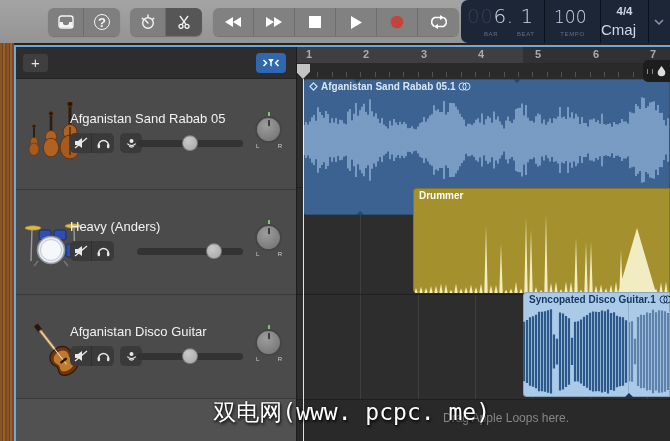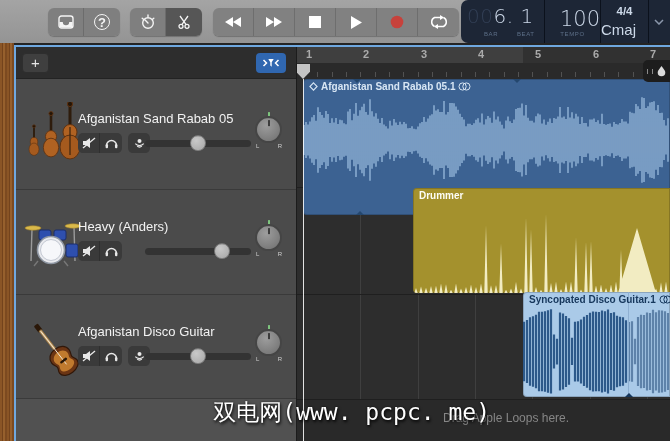--- a/index.html
+++ b/index.html
@@ -22,42 +22,42 @@
   
   .lcd{position:absolute;right:0;top:0;width:209px;height:43px;background:#1d2636;border-radius:7px 0 0 7px;display:flex;color:#ccd8e8}
   .lcd-sec{position:relative;height:100%;border-right:1px solid #0b111c}
   .lcd-pos{width:84px}
   .lcd-tempo{width:56px}
   .lcd-key{width:48px}
   .lcd-chev{width:20px;border-right:none;display:flex;align-items:center;justify-content:center}
   .lcd-digits{position:absolute;left:6px;top:4px;font-family:"DejaVu Sans",sans-serif;font-size:20px;font-weight:300;letter-spacing:.5px;white-space:nowrap}
   .lcd-ghost{color:#323f55}
   .lcd-lbl{position:absolute;font-size:6px;letter-spacing:.6px;color:#5d6f88;top:31px}
-  .lcd-tempo-val{position:absolute;left:9px;right:0;top:7px;text-align:right;font-family:"DejaVu Sans",sans-serif;font-size:21px;font-weight:300}
+  .lcd-tempo-val{position:absolute;left:9px;right:0;top:7px;text-align:left;font-family:"DejaVu Sans",sans-serif;font-size:17px;font-weight:300}
   .lcd-key-top{position:absolute;left:0;right:0;top:5px;text-align:center;font-size:11.5px;font-weight:600}
   .lcd-key-bot{position:absolute;left:0;right:0;top:21px;text-align:left;font-size:15px}
 
   
   .under-toolbar{position:absolute;left:0;top:43px;width:670px;height:2px;background:#242424}
   .wood{position:absolute;left:0;top:43px;width:14px;height:398px;
     background:repeating-linear-gradient(90deg,#8a5526 0 2px,#73431c 2px 3px,#96602d 3px 5px,#7c4a20 5px 7px),
                linear-gradient(#8a5526,#7c4a20)}
   .focus-h{position:absolute;left:14px;top:45px;width:656px;height:2px;background:#6fa8e0}
   .focus-v{position:absolute;left:14px;top:45px;width:2px;height:396px;background:#6fa8e0}
 
   
   .panel{position:absolute;left:16px;top:47px;width:281px;height:394px;background:#4b4b4b;border-right:1px solid #1c1c1c;display:flex;flex-direction:column}
   .panel-top{position:relative;height:32px;background:#2d2d2d;border-bottom:1px solid #232323}
   .add-btn{position:absolute;left:6px;top:6px;width:27px;height:20px;background:#3f3f3f;border:1px solid #2e2e2e;border-radius:4px;color:#e6e6e6;font-size:15px;line-height:17px;text-align:center}
   .filter-btn{position:absolute;right:10px;top:6px;width:30px;height:20px;background:#3067b0;border-radius:4px;display:flex;align-items:center;justify-content:center}
   .trk{position:relative;border-bottom:1px solid #3a3a3a;background:#4b4b4b}
   .trk1{height:111px}.trk2{height:105px}.trk3{height:104px}
   .panel-fill{flex:1;background:#515151}
   .trk-icon{position:absolute;left:5px;top:50%;transform:translateY(-50%);width:64px;height:66px;display:flex;align-items:center;justify-content:center}
-  .trk-main{position:absolute;left:62px;top:50%;transform:translateY(-52%);width:210px}
+  .trk-main{position:absolute;left:54px;top:50%;transform:translateY(-52%);width:210px}
   .trk-name{font-size:13px;font-weight:500;color:#f2f2f2;white-space:nowrap;margin-bottom:7px}
   .ctl-row{position:relative;height:22px}
   .ms-group{position:absolute;left:0;top:0;height:20px;display:flex;border-radius:5px;overflow:hidden;background:#3a3a3a}
   .ms-btn{width:22px;height:20px;display:flex;align-items:center;justify-content:center;border-right:1px solid #2f2f2f}
   .ms-btn:last-child{border-right:none}
   .mon-btn{position:absolute;left:50px;top:0;width:22px;height:20px;border-radius:5px;background:#3a3a3a;display:flex;align-items:center;justify-content:center}
   .vol{position:absolute;left:67px;top:7px;width:106px;height:7px;background:#333;border-radius:4px}
   .trk2 .vol,.trk3 .vol{left:67px}
   .vol-thumb{position:absolute;top:-5px;width:16px;height:16px;border-radius:50%;background:radial-gradient(circle at 38% 32%,#c9c9c9,#a6a6a6);border:1px solid #7d7d7d}
   .pan{position:absolute;right:12px;top:50%;transform:translateY(-58%);width:30px;height:36px}

